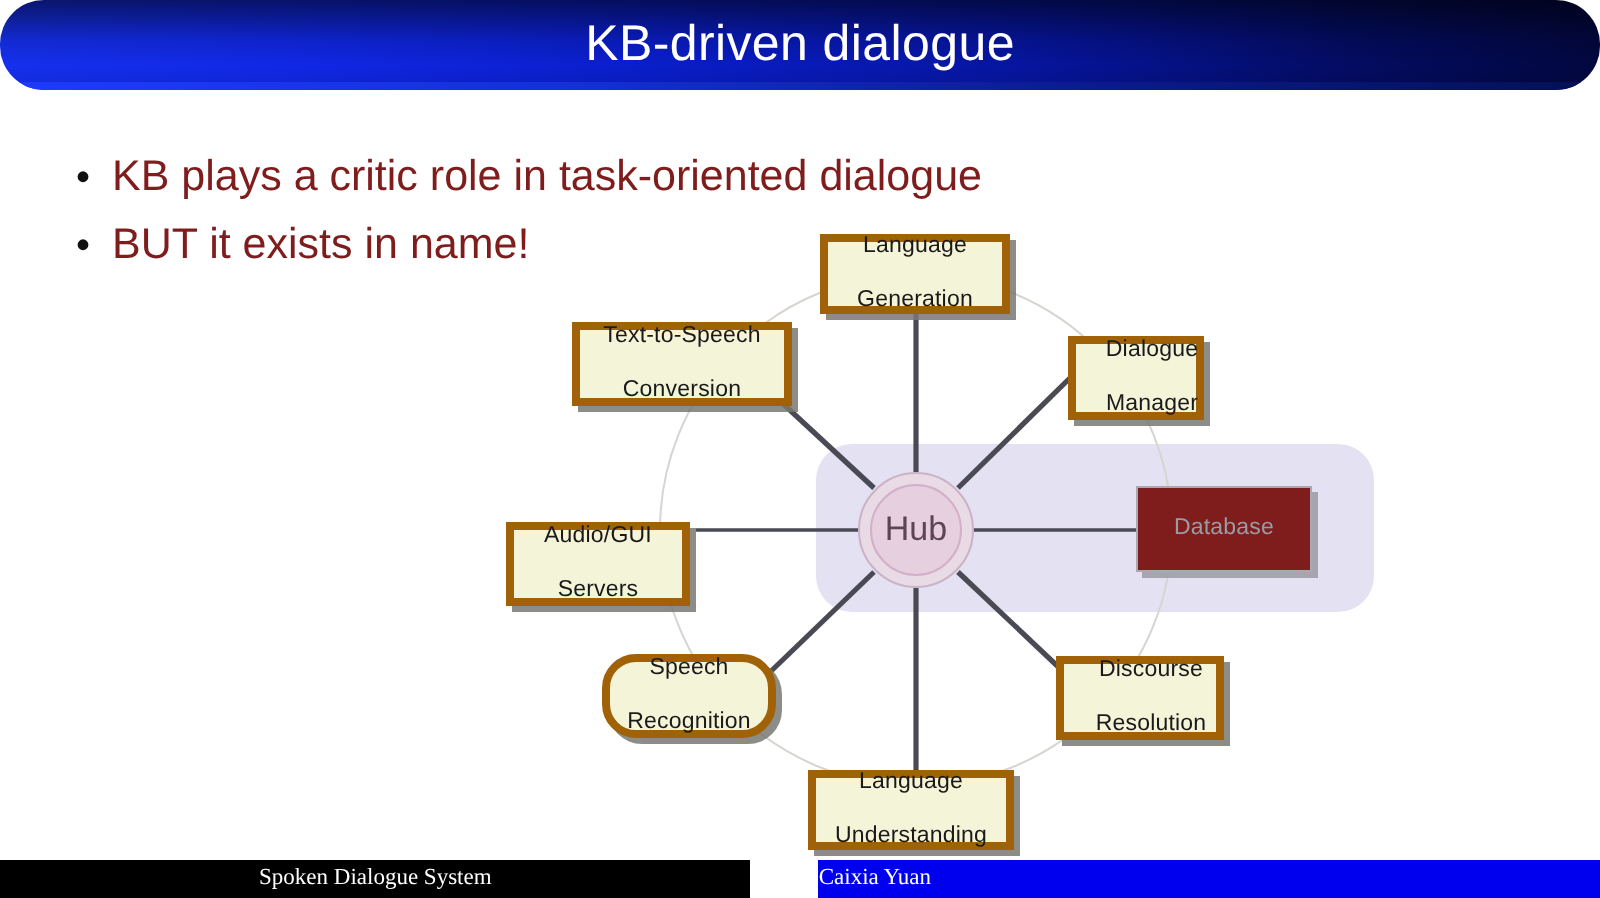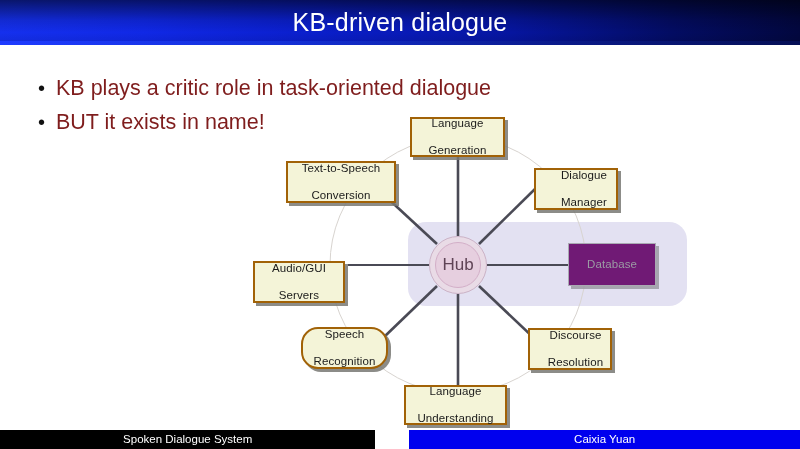--- a/index.html
+++ b/index.html
@@ -36,20 +36,21 @@
         rgba(0,0,0,0.0) 72%,
         rgba(0,0,0,0.10) 100%),
       linear-gradient(to right,
         #1530ee 0%,
         #1028e6 18%,
         #0a1ecb 40%,
         #06159f 64%,
         #030c63 84%,
         #02073f 100%);
     overflow: hidden;
+    border-radius: 22px;
   }
   #title-bar::after {
     content: "";
     position: absolute;
     left: 0; bottom: 0;
     width: 100%;
     height: 4px;
     background: linear-gradient(to right,#1e3bff 0%, #1430d8 35%, #0a1a8a 70%, #050f55 100%);
   }
   #title-text {
@@ -104,37 +105,37 @@
   #diagram-svg {
     position: absolute;
     left: 0; top: 0;
   }
 
   
   .node {
     position: absolute;
     box-sizing: border-box;
     background: #f4f4d8;
-    border: 2px solid #a16207;
+    border: 4px solid #a16207;
     box-shadow: 3px 3px 0 0 rgba(120,120,115,0.85);
     display: flex;
     align-items: center;
     justify-content: center;
     text-align: center;
     color: #1a1a1a;
     font-size: 11.5px;
     line-height: 1.18;
     letter-spacing: 0.1px;
   }
   .node span {
     display: block;
     padding: 0 3px;
   }
   .node.db {
-    background: #701a75;
+    background: #7f1d1d;
     border: 1px solid #a9a9b2;
     color: #9b9ba4;
     box-shadow: 3px 3px 0 0 rgba(150,150,158,0.8);
   }
 
   
   #hub-outer {
     position: absolute;
     width: 58px;
     height: 58px;
@@ -159,38 +160,38 @@
   }
 
   
   #footer {
     position: absolute;
     left: 0;
     bottom: 0;
     width: 800px;
     height: 19px;
     display: flex;
+    font-family: Liberation Serif, serif;
   }
   #footer-left {
     width: 392px;
     height: 19px;
     background: #000000;
     color: #ffffff;
     font-size: 11.5px;
     line-height: 19px;
     text-align: center;
   }
   #footer-right {
     width: 408px;
     height: 19px;
     background: #0000ee;
     color: #ffffff;
     font-size: 11.5px;
     line-height: 19px;
-    text-align: center;
     margin-left: 34px;
   }
 </style>
 </head>
 <body>
 
 <div id="slide">
 
   <div id="title-bar">
     <div id="title-text">KB-driven dialogue</div>
@@ -232,21 +233,21 @@
     <div id="hub-outer" style="left:429px; top:236px;text-align:right;">
       <div id="hub-inner" style="left:5px; top:5px;">
         <span>Hub</span>
       </div>
     </div>
 
     <div class="node" style="left:410px; top:117px; width:95px; height:40px;">
       <span><span>Language</span><br><span>Generation</span></span>
     </div>
 
-    <div class="node" style="left:534px; top:168px; width:84px; height:42px;padding-left:16px;">
+    <div class="node" style="left:534px; top:168px; width:68px; height:42px;padding-left:16px;">
       <span><span>Dialogue</span><br><span>Manager</span></span>
     </div>
 
     <div class="node db" style="left:568px; top:243px; width:88px; height:43px;">
       <span>Database</span>
     </div>
 
     <div class="node" style="left:528px; top:328px; width:84px; height:42px;padding-left:11px;">
       <span><span>Discourse</span><br><span>Resolution</span></span>
     </div>

